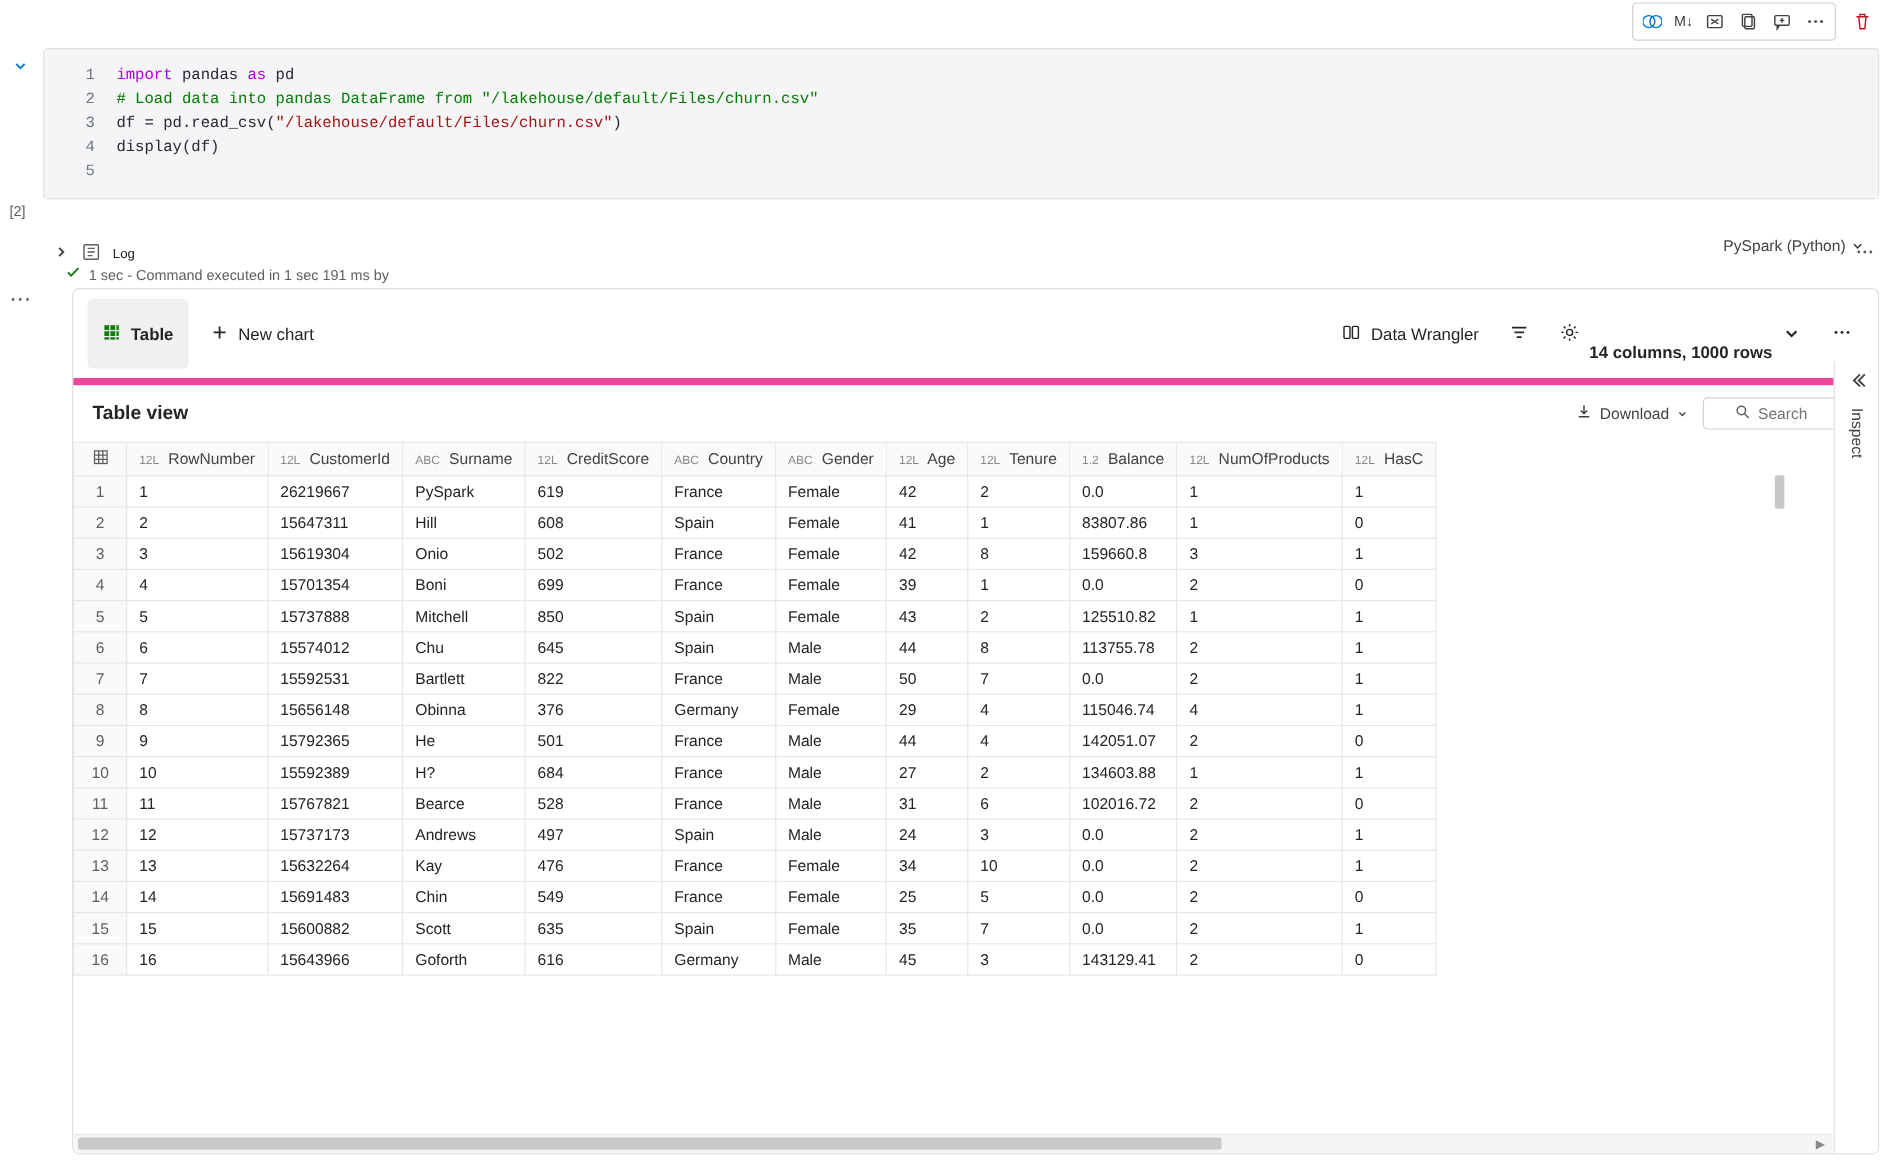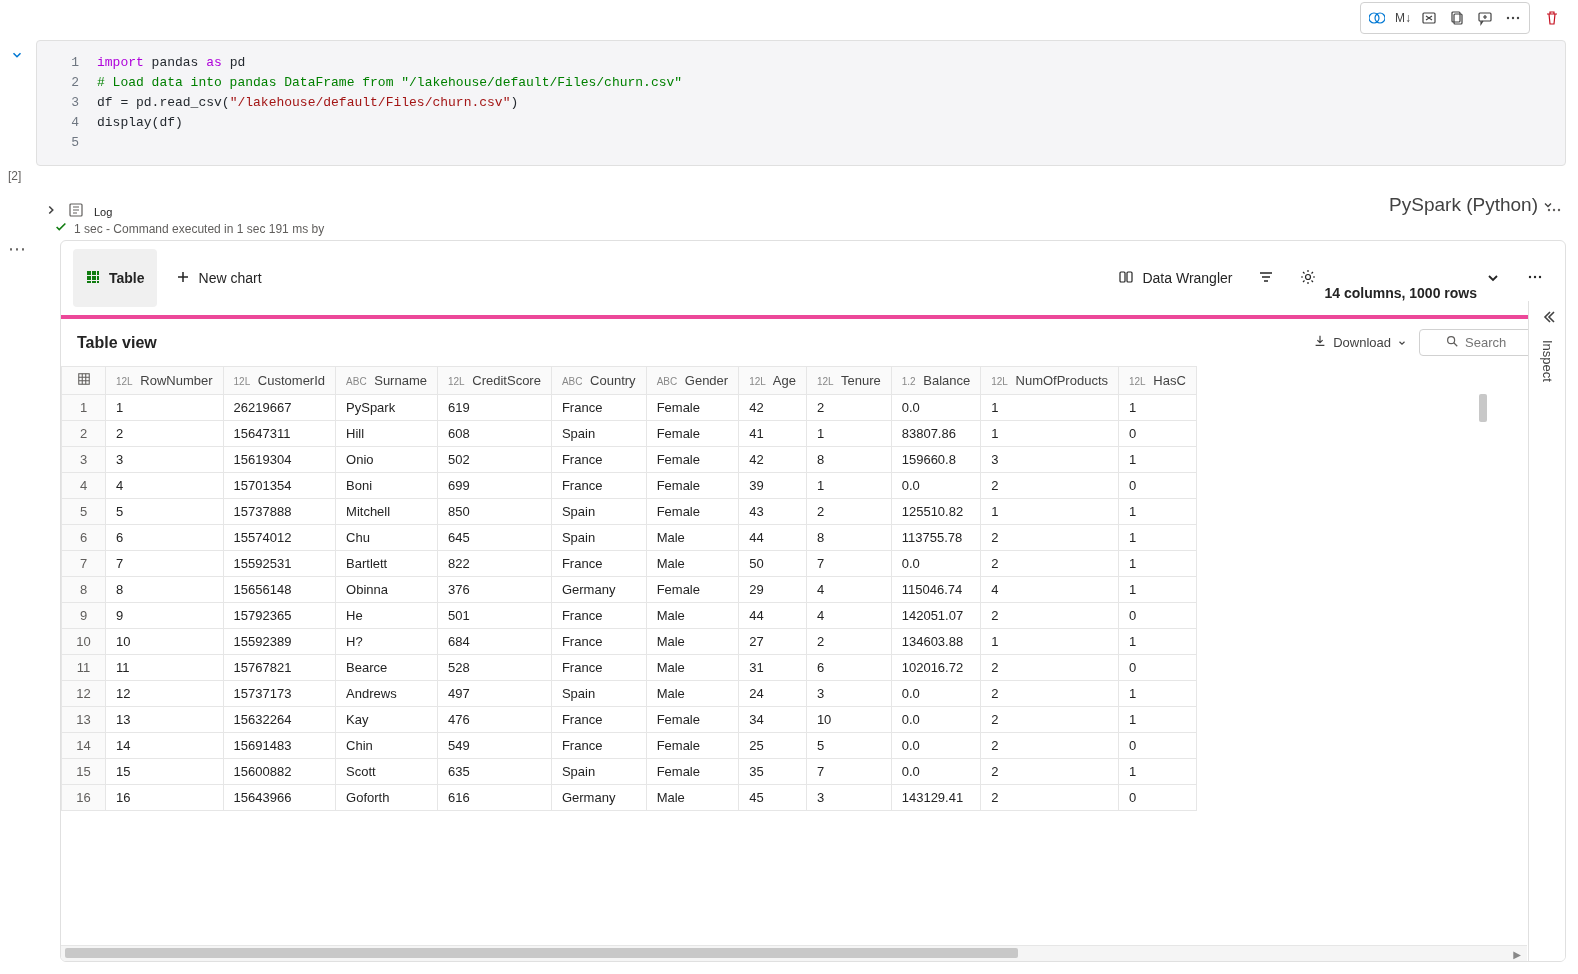--- a/index.html
+++ b/index.html
@@ -24,35 +24,35 @@
 .code { font-family: Consolas, "Courier New", monospace; font-size: 13px; line-height: 20px; color: #24292f; white-space: pre; }
 .kw { color: #af00db; }
 .str { color: #a31515; }
 .com { color: #008000; }
 
 
 .status-row { display: flex; align-items: center; justify-content: space-between; padding: 4px 12px 4px 54px; font-size: 12px; color: #605e5c; position: absolute; left: 0; right: 12px; top: 168px; }
 .exec-count { position: absolute; left: 8px; top: 169px; font-size: 12px; color: #605e5c; }
 .status-row .left { display: flex; align-items: center; gap: 6px; margin-top: 48px; }
 .status-row .check { color: #107c10; }
-.status-row .right { display: flex; align-items: center; gap: 4px; color: #424242; font-size: 19px; }
+.status-row .right { display: flex; align-items: center; gap: 4px; color: #424242; font-size: 13px; }
 
 
 .log-row { position: absolute; top: 196px; left: 40px; right: 12px; display: flex; align-items: center; gap: 10px; padding: 6px 4px; }
 .log-row .chev { color: #424242; }
 .log-row .icon { color: #605e5c; }
 .log-row .label { font-size: 11px; color: #242424; }
 .log-row .more { margin-left: auto; color: #605e5c; }
 
 
 .left-ell { position: absolute; left: 8px; top: 238px; color: #605e5c; font-size: 18px; letter-spacing: 2px; }
 
 
 .output { position: absolute; top: 240px; left: 60px; right: 12px; bottom: 12px; border: 1px solid #e0e0e0; border-radius: 6px; display: flex; flex-direction: column; overflow: hidden; }
-.out-toolbar { display: flex; padding: 8px 12px; border-bottom: 4px solid #ec4899; gap: 6px; }
+.out-toolbar { display: flex; padding: 8px 12px; border-bottom: 6px solid #ec4899; gap: 6px; }
 .tab-btn { display: flex; align-items: center; gap: 8px; padding: 6px 12px; border-radius: 4px; cursor: pointer; font-size: 14px; }
 .tab-btn.active { background: #f0f0f0; font-weight: 600; }
 .tab-btn svg { width: 16px; height: 16px; }
 .tab-btn .accent { color: #107c10; }
 .out-spacer { flex: 1; }
 .out-action { display: flex; align-items: center; gap: 8px; padding: 6px 10px; cursor: pointer; color: #242424; font-size: 14px; border-radius: 4px; }
 .out-action svg { width: 16px; height: 16px; }
 
 
 .table-header { display: flex; align-items: center; justify-content: space-between; padding: 10px 16px; }

